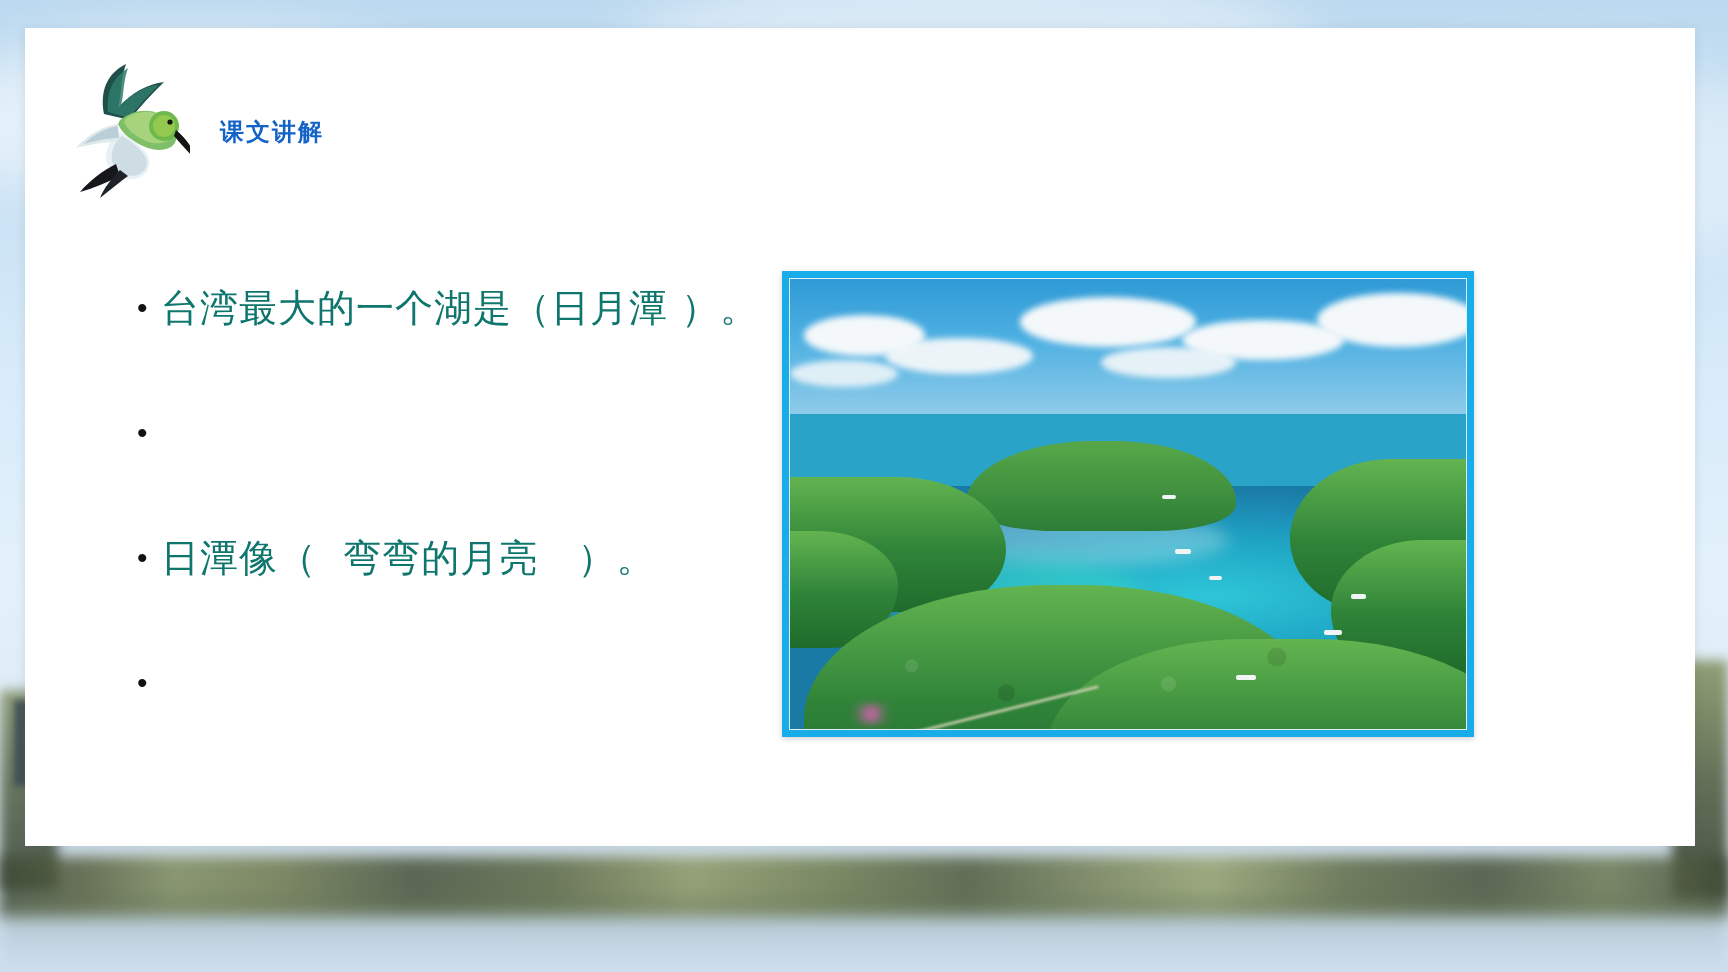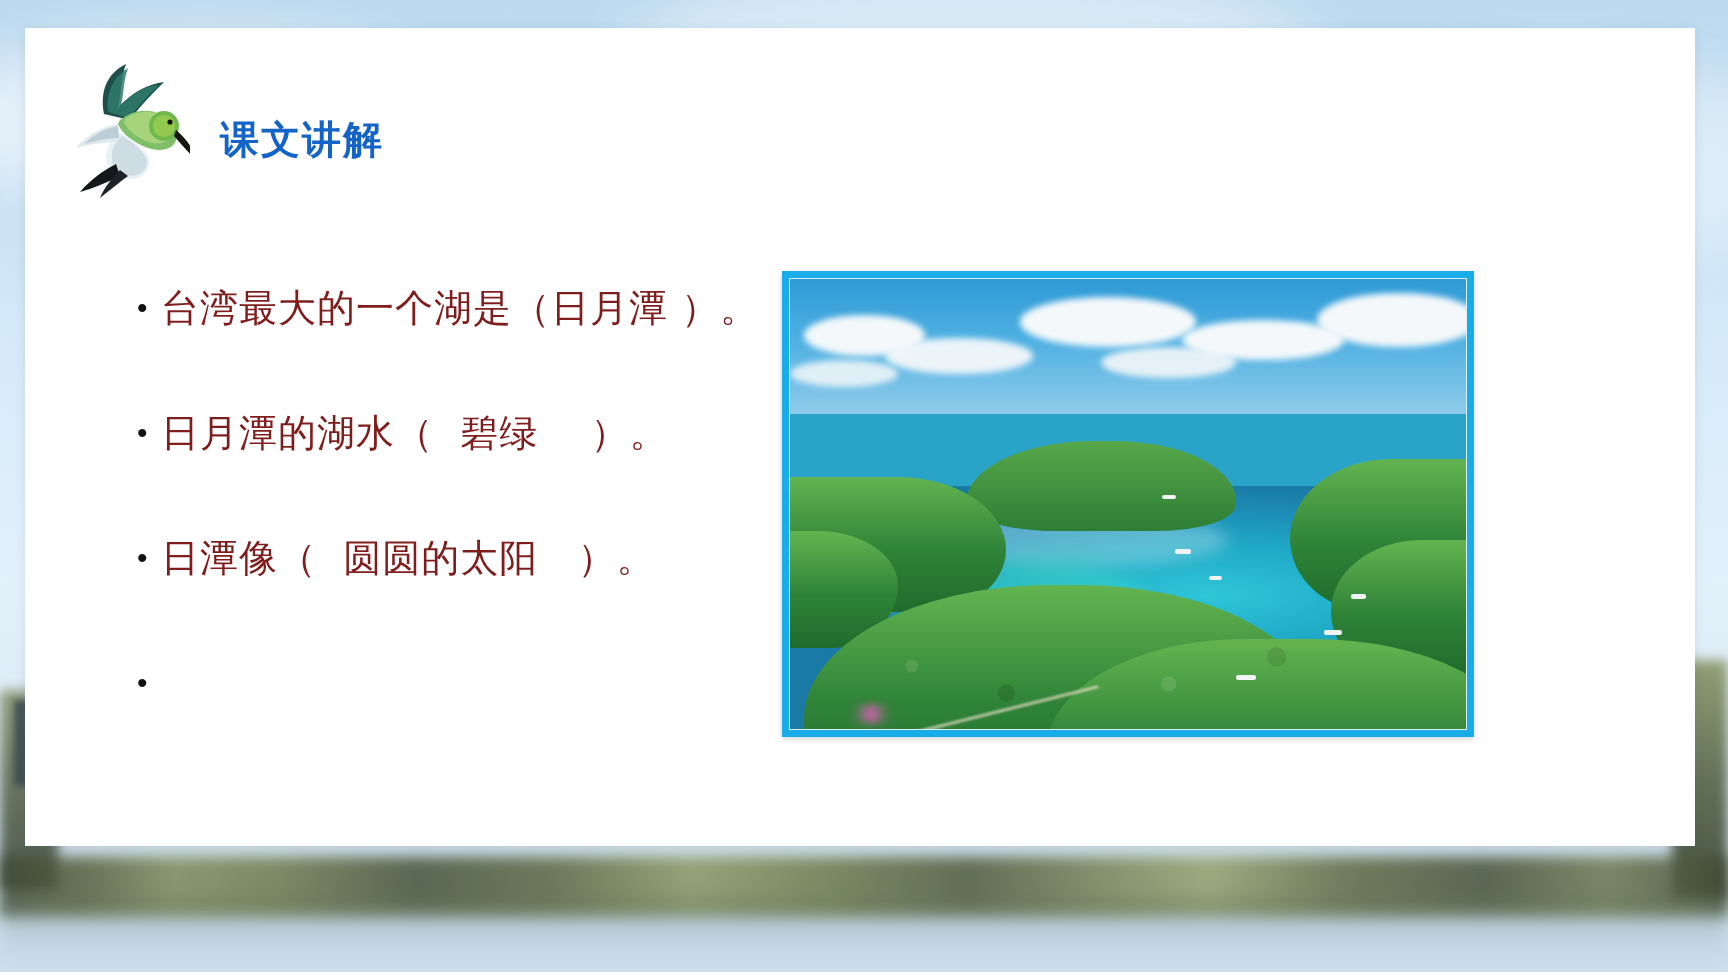--- a/index.html
+++ b/index.html
@@ -75,42 +75,42 @@
   }
 
   
   .header{ position:absolute; left:0; top:0; width:100%; height:165px; }
 
   .bird{ position:absolute; left:35px; top:30px; width:130px; height:140px; }
   .bird svg{ display:block; width:130px; height:140px; }
 
   .title{
     position:absolute; left:195px; top:92px;
-    font-size:39px; font-weight:bold; color:#1464c8;
+    font-size:24px; font-weight:bold; color:#1464c8;
     letter-spacing:2px; line-height:1;
     font-family:"Liberation Sans", sans-serif;
     text-shadow:0 1px 0 rgba(255,255,255,.6);
   }
 
   
   .list{
     position:absolute; left:110px; top:248px;
     width:650px;
   }
   .bullet-row{
     display:flex; align-items:flex-start;
     height:125px;
   }
   .dot{
     width:26px; flex:0 0 26px;
     font-size:30px; line-height:64px; color:#111; text-align:left;
     padding-left:2px;
   }
   .bullet-text{
-    font-size:38px; line-height:64px; color:#7f1d1d;
+    font-size:38px; line-height:64px; color:#0f766e;
     white-space:pre; letter-spacing:1px;
     font-family:"DejaVu Sans", sans-serif;
   }
 
   
   .photo-frame{
     position:absolute; left:757px; top:243px; width:692px; height:466px;
     background:#18ace8;
     padding:7px;
     box-shadow:0 2px 6px rgba(0,0,0,.18);
@@ -289,26 +289,25 @@
 
     <div class="list">
 
       <div class="bullet-row">
         <span class="dot">•</span>
         <span class="bullet-text">台湾最大的一个湖是（日月潭 ）。</span>
       </div>
 
       <div class="bullet-row">
         <span class="dot">•</span>
-        <span class="bullet-text">日月潭的湖水（  碧绿    ）。</span>
       </div>
 
       <div class="bullet-row">
         <span class="dot">•</span>
-        <span class="bullet-text">日潭像（  圆圆的太阳   ）。</span>
+        <span class="bullet-text">日潭像（  弯弯的月亮   ）。</span>
       </div>
 
       <div class="bullet-row">
         <span class="dot">•</span>
       </div>
 
     </div>
 
     <div class="photo-frame">
       <div class="photo-inner">

